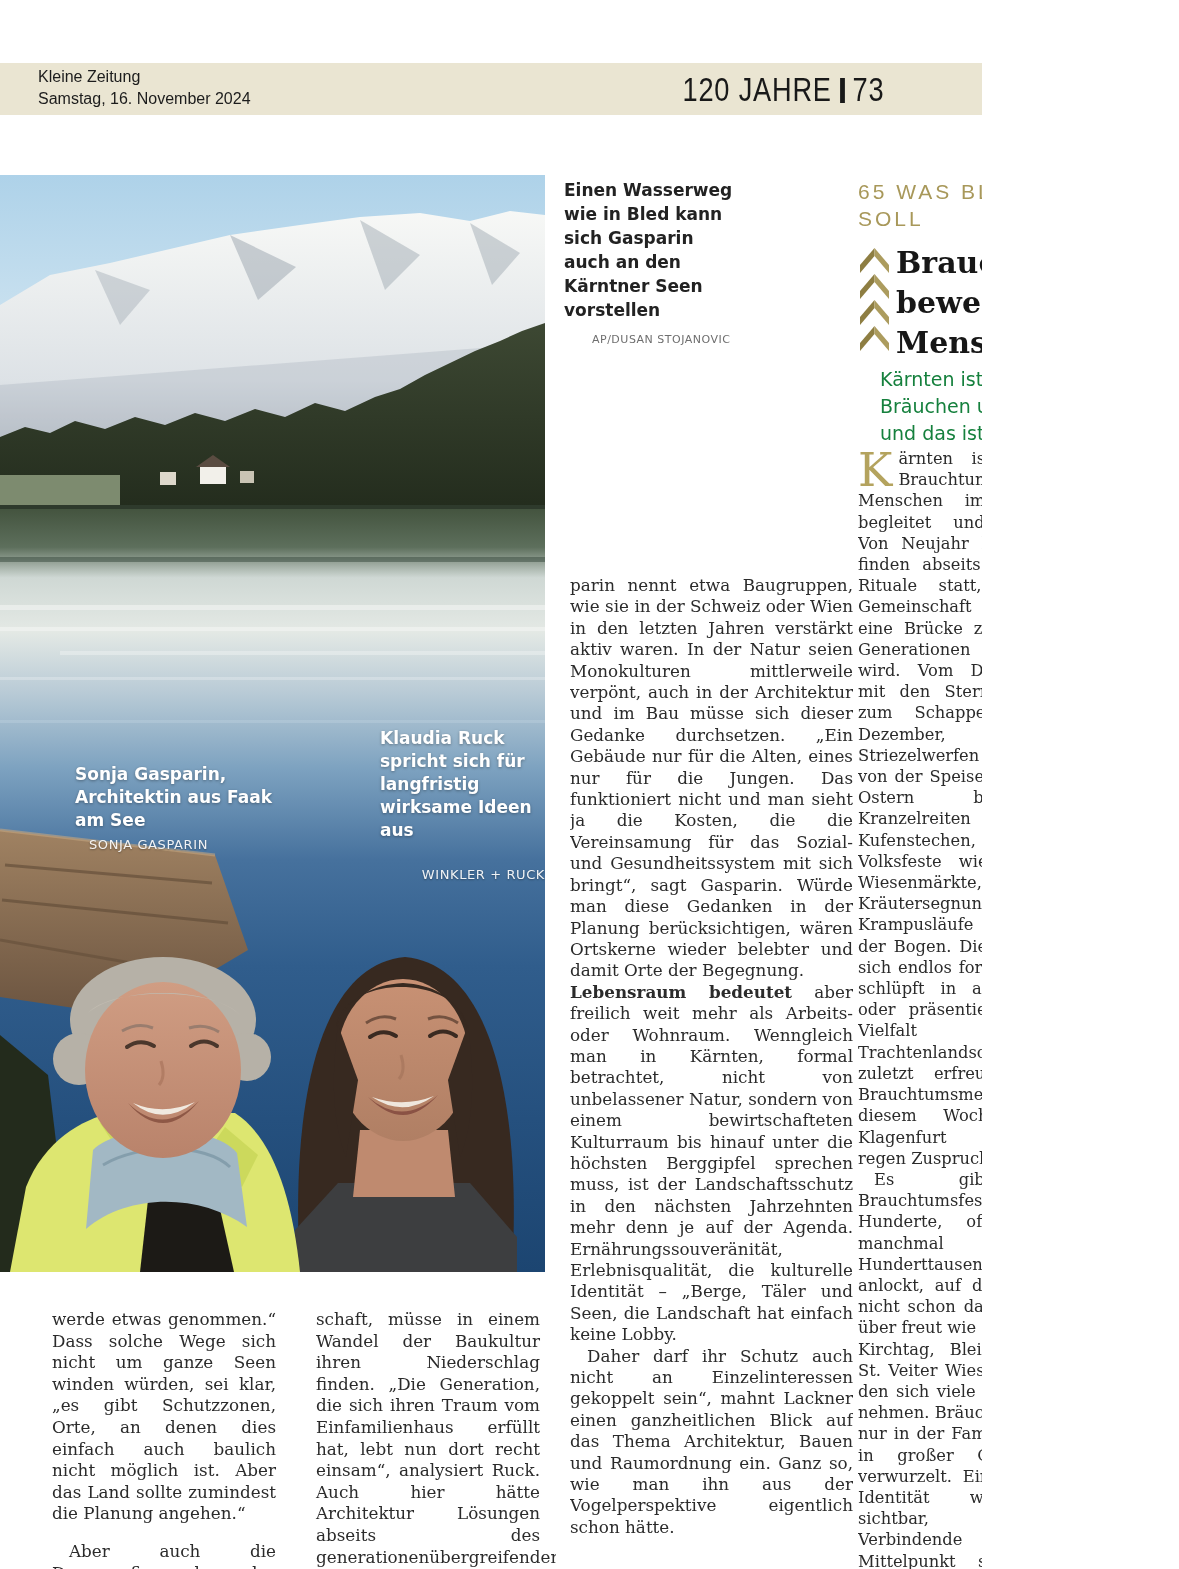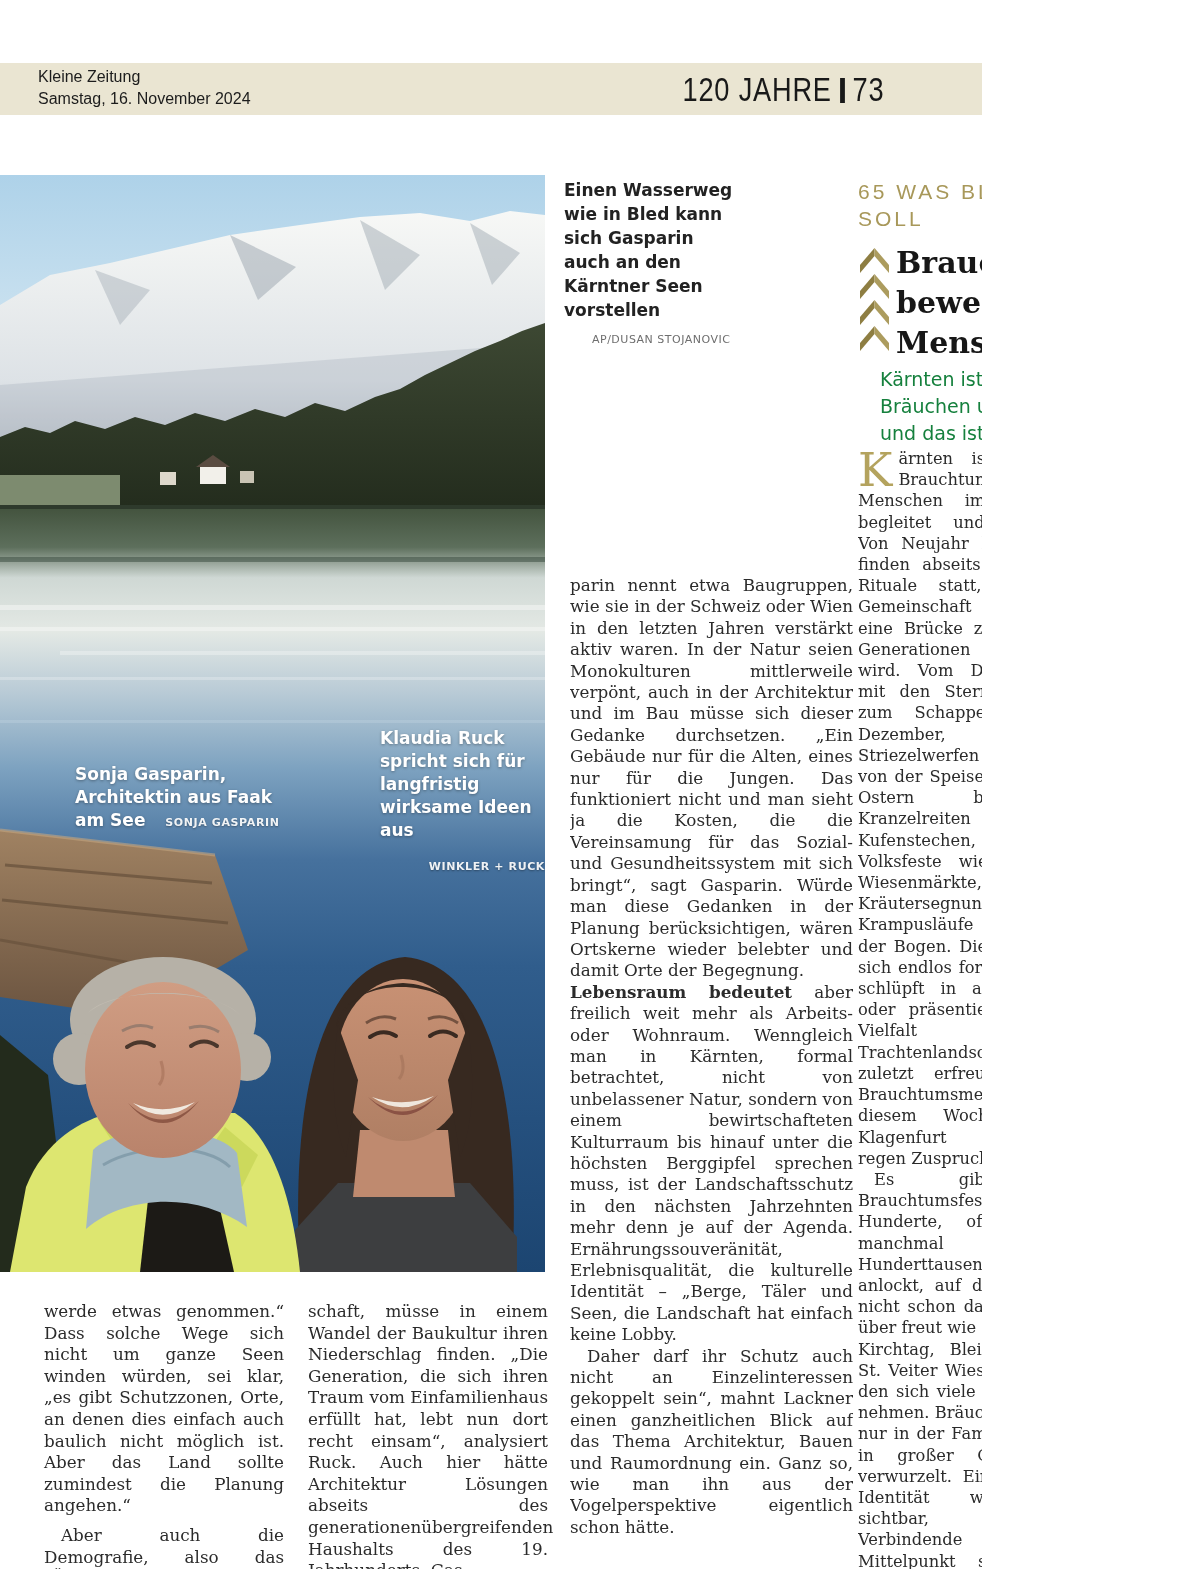--- a/index.html
+++ b/index.html
@@ -15,24 +15,24 @@
               transform:scaleX(.8);transform-origin:right center;}
   .mast-right .bar{display:inline-block;width:6px;height:25px;background:#191919;margin:0 10px;vertical-align:-2px;}
 
   
   .photo{position:absolute;left:0;top:175px;width:545px;height:1097px;overflow:hidden;}
   .photo svg{display:block;width:100%;height:100%;}
   .photo-cap{position:absolute;font-family:"DejaVu Sans","Liberation Sans",sans-serif;font-weight:bold;
              color:#fff;font-size:17px;line-height:23px;text-shadow:0 1px 3px rgba(0,0,0,.35);}
   .cap-sonja{left:75px;top:588px;width:205px;}
   .cap-klaudia{left:380px;top:552px;width:165px;}
-  .photo-credit{font-family:"DejaVu Sans","Liberation Sans",sans-serif;font-weight:bold;font-size:11px;
+  .photo-credit{font-family:"DejaVu Sans","Liberation Sans",sans-serif;font-weight:normal;font-size:13px;
                 letter-spacing:.6px;color:rgba(255,255,255,.92);text-shadow:0 1px 2px rgba(0,0,0,.35);}
   .cap-sonja .photo-credit{display:inline-block;margin-left:14px;}
-  .cap-klaudia .photo-credit{display:block;text-align:right;margin-top:13px;}
+  .cap-klaudia .photo-credit{display:block;text-align:right;margin-top:21px;}
 
   
   .mc-caption{position:absolute;left:564px;top:178px;width:180px;
               font-family:"DejaVu Sans","Liberation Sans",sans-serif;font-weight:bold;
               font-size:17px;line-height:24px;color:#222;}
   .mc-caption .cap-credit{display:block;font-weight:normal;font-size:11px;letter-spacing:.5px;
               color:#6e6e6e;margin-top:6px;padding-left:28px;}
   .mc-body{position:absolute;left:570px;top:575px;width:283px;height:994px;overflow:hidden;}
   .body-text p{margin:0;font-size:16.8px;line-height:21.4px;text-align:justify;hyphens:auto;}
   .body-text p.spaced{}
@@ -52,21 +52,21 @@
   .rc-body{position:absolute;left:858px;top:448px;width:233px;height:1121px;overflow:hidden;}
   .rc-body p{margin:0;font-size:16.3px;line-height:21.2px;text-align:justify;hyphens:auto;}
   .rc-body p.indent{text-indent:16px;}
   .dropcap{float:left;font-size:46px;line-height:40px;padding:2px 6px 0 0;color:#b4a35e;
            font-family:"DejaVu Serif","Liberation Serif",serif;}
 
   
   .bottom-col{position:absolute;top:1293px;width:256px;height:276px;overflow:hidden;}
   .bc1{left:36px;}
   .bc2{left:300px;}
-  .bottom-col p{margin:8px;font-size:16.8px;line-height:21.6px;text-align:justify;hyphens:auto;}
+  .bottom-col p{margin:16px;font-size:16.8px;line-height:21.6px;text-align:justify;hyphens:auto;}
   .bottom-col p.indent{text-indent:17px;}
 </style>
 </head>
 <body>
 
 <div class="page">
 
   <div class="band"></div>
   <div class="mast-left">
     <div>Kleine Zeitung</div>

